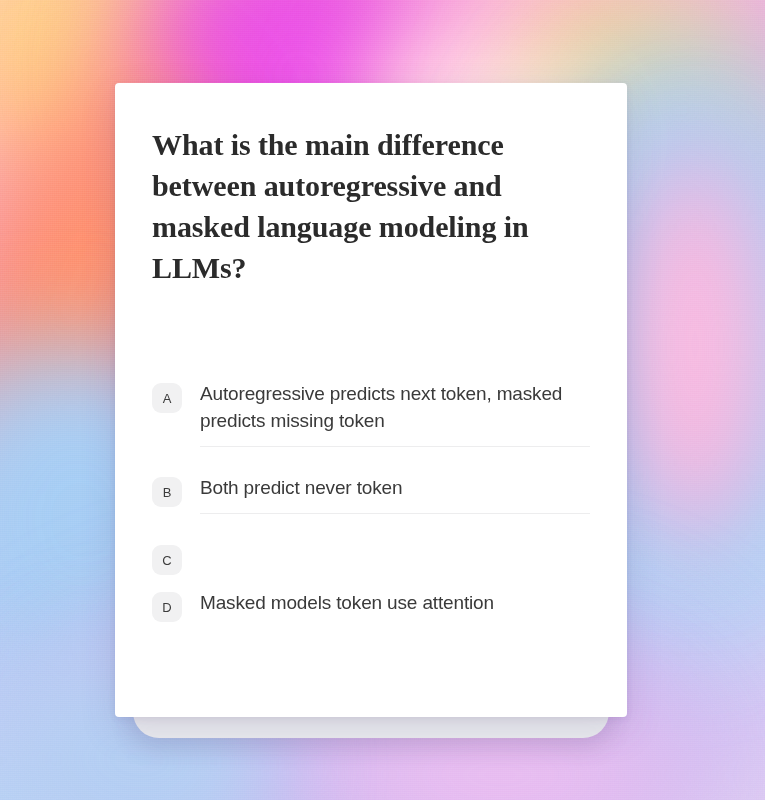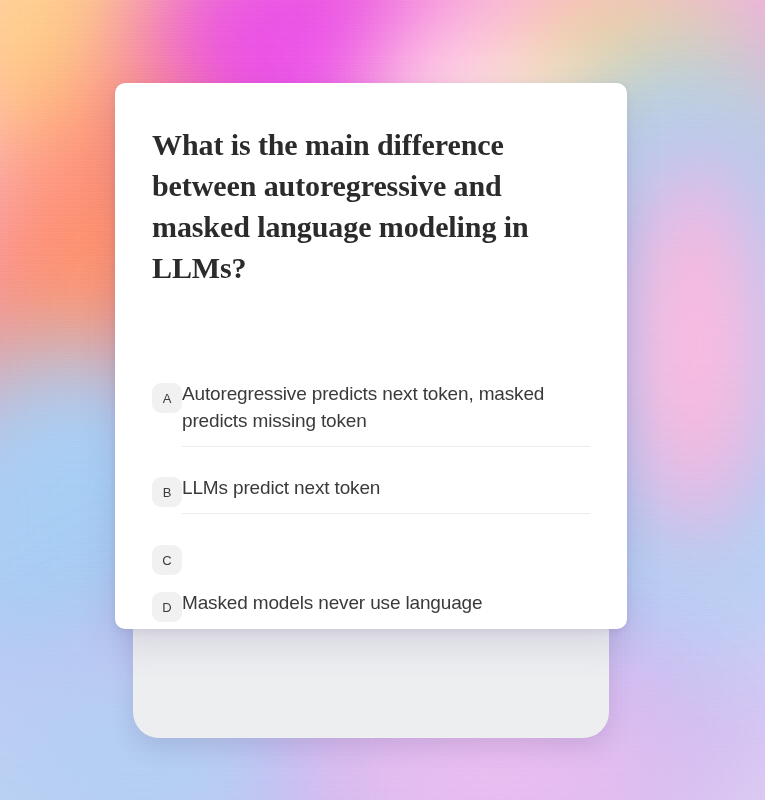--- a/index.html
+++ b/index.html
@@ -139,23 +139,23 @@
     top:14px;
     height:641px;
     background:#eceef0;
     border-radius:26px;
     box-shadow:0 10px 24px rgba(80,60,120,.16);
   }
 
   #card {
     position:relative;
     width:512px;
-    height:546px;
+    height:634px;
     background:#ffffff;
-    border-radius:10px;
+    border-radius:4px;
     box-shadow:
       0 2px 6px rgba(90,70,130,.10),
       0 14px 36px rgba(90,70,130,.16);
     padding:41px 37px 0 37px;
   }
 
   
   #question {
     font-family:"Liberation Serif", serif;
     font-weight:700;
@@ -185,20 +185,21 @@
     font-size:13px;
     font-weight:400;
     display:flex;
     align-items:center;
     justify-content:center;
     margin-top:2px;
   }
 
   .option-body {
     flex:1 1 auto;
+    margin-left:18px;
     min-width:0;
   }
 
   .option-text {
     font-size:19px;
     line-height:1.42;
     color:#3a3a3a;
     letter-spacing:-0.15px;
     padding-bottom:11px;
   }
@@ -249,32 +250,32 @@
         <div class="badge">A</div>
         <div class="option-body">
           <div class="option-text">Autoregressive predicts next token, masked predicts missing token</div>
           <div class="option-sep"></div>
         </div>
       </div>
 
       <div class="option-row r1">
         <div class="badge">B</div>
         <div class="option-body">
-          <div class="option-text">LLMs predict next token</div>
+          <div class="option-text">Both predict never token</div>
           <div class="option-sep"></div>
         </div>
       </div>
 
       <div class="option-row r2">
         <div class="badge">C</div>
       </div>
 
       <div class="option-row r3">
         <div class="badge">D</div>
         <div class="option-body">
-          <div class="option-text">Masked models never use language</div>
+          <div class="option-text">Masked models token use attention</div>
 
         </div>
       </div>
 
     </div>
   </div>
 </div>
 
 </body></html>

